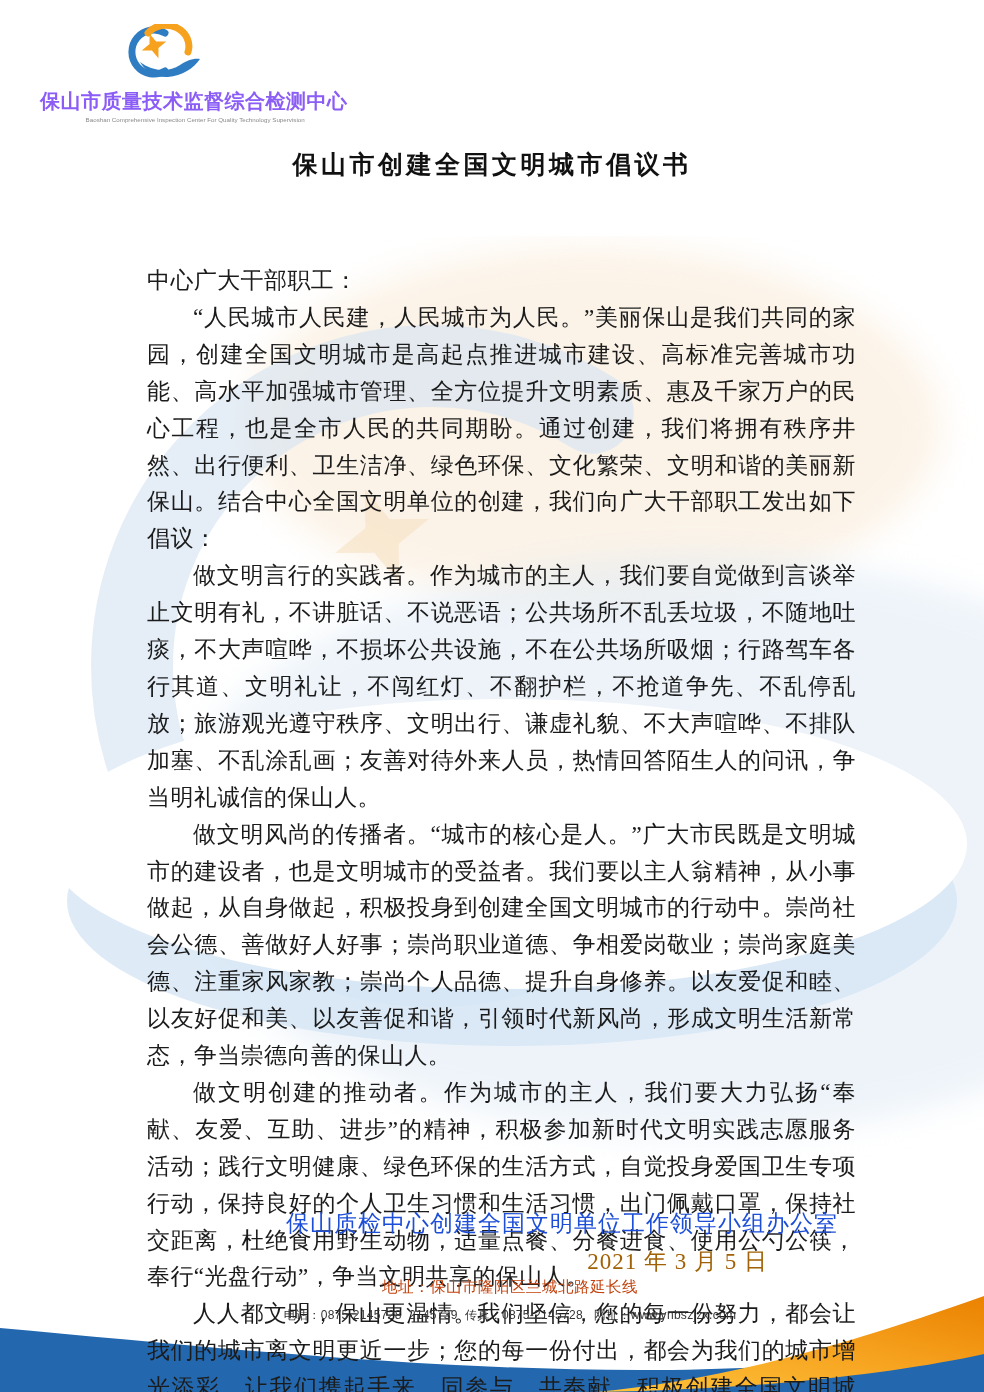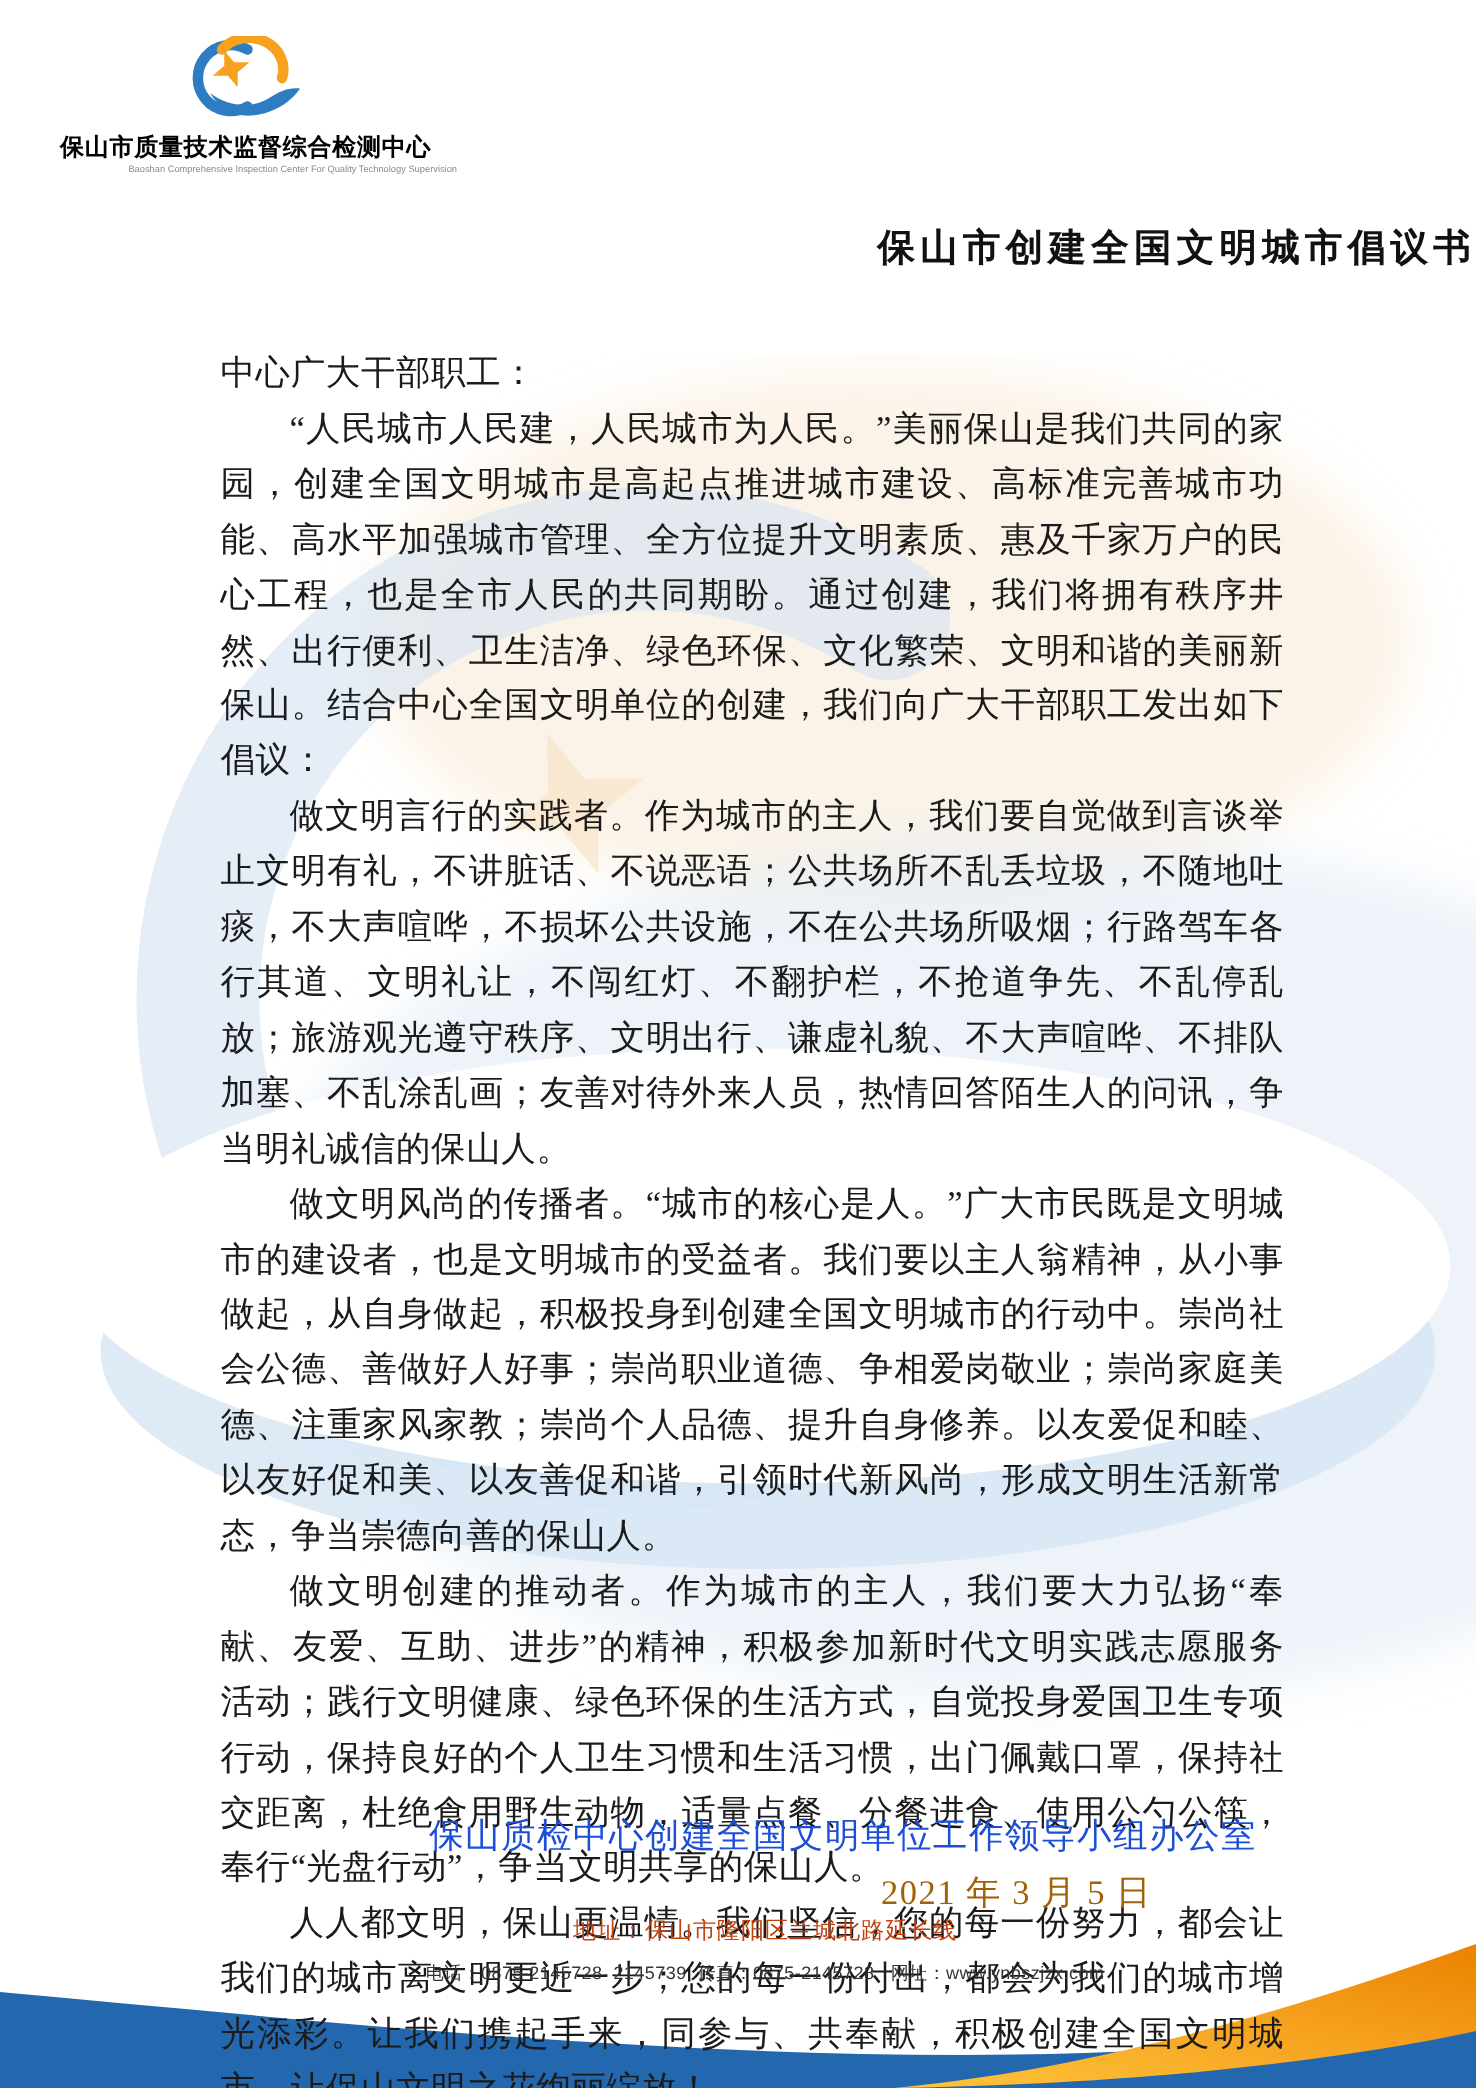--- a/index.html
+++ b/index.html
@@ -5,32 +5,32 @@
   html,body{margin:0;padding:0;background:#ffffff;}
   .page{
     position:relative;width:984px;height:1392px;background:#ffffff;overflow:hidden;
     font-family:"Liberation Serif","DejaVu Serif",serif;color:var(--text,#1b1b1b);
   }
   
   .watermark{position:absolute;left:-48px;top:236px;width:1080px;height:980px;z-index:0;pointer-events:none;}
   
   .letterhead{position:absolute;left:40px;top:24px;width:240px;text-align:center;z-index:2;}
   .logo-icon{display:block;width:92px;height:62px;margin:0 auto 2px auto;}
-  .org-name{font-family:Liberation Sans, sans-serif;font-weight:bold;font-size:16px;
-    letter-spacing:.5px;color:#000000;white-space:nowrap;}
+  .org-name{font-family:Liberation Sans, sans-serif;font-weight:bold;font-size:20px;
+    letter-spacing:.5px;color:#8b5cf6;white-space:nowrap;}
   .org-name-en{font-family:"Liberation Sans","DejaVu Sans",sans-serif;font-size:10px;color:#8a8a8a;
     white-space:nowrap;transform:scale(.62);transform-origin:50% 0;margin-top:1px;}
   
-  .doc-title{position:absolute;left:0;right:0;top:148px;margin:0;text-align:right;z-index:2;
+  .doc-title{position:absolute;left:0;right:0;top:148px;margin:0;text-align:center;z-index:2;
     font-size:25px;font-weight:bold;letter-spacing:3.5px;color:#111;}
   
   .letter-body{position:absolute;left:147px;top:231px;width:709px;z-index:2;
     font-size:23px;line-height:36.9px;text-align:justify;letter-spacing:.4px;}
   .letter-body p{margin:0;text-indent:2em;}
-  .letter-body p.salutation{text-indent:0;}
+  .letter-body p.salutation{text-indent:0;margin-top:32px;}
   
   .signature{position:absolute;right:146px;top:1208px;z-index:2;font-size:23px;letter-spacing:1px;color:#1d4ed8;}
   .signature-date{position:absolute;right:216px;top:1246px;z-index:2;font-size:23px;letter-spacing:1px;color:#a16207;}
   
   .footer{position:absolute;left:36px;right:0;bottom:0;height:118px;z-index:3;text-align:center;
     font-family:"Liberation Sans","DejaVu Sans",sans-serif;}
   .footer-address{position:absolute;left:0;right:0;top:3px;font-size:15.5px;color:#c2410c;letter-spacing:.5px;}
   .footer-contacts{position:absolute;left:0;right:0;top:33px;font-size:12px;color:#343434;letter-spacing:.3px;white-space:pre;}
   
   .bottom-waves{position:absolute;left:0;bottom:0;width:984px;height:110px;z-index:1;}

